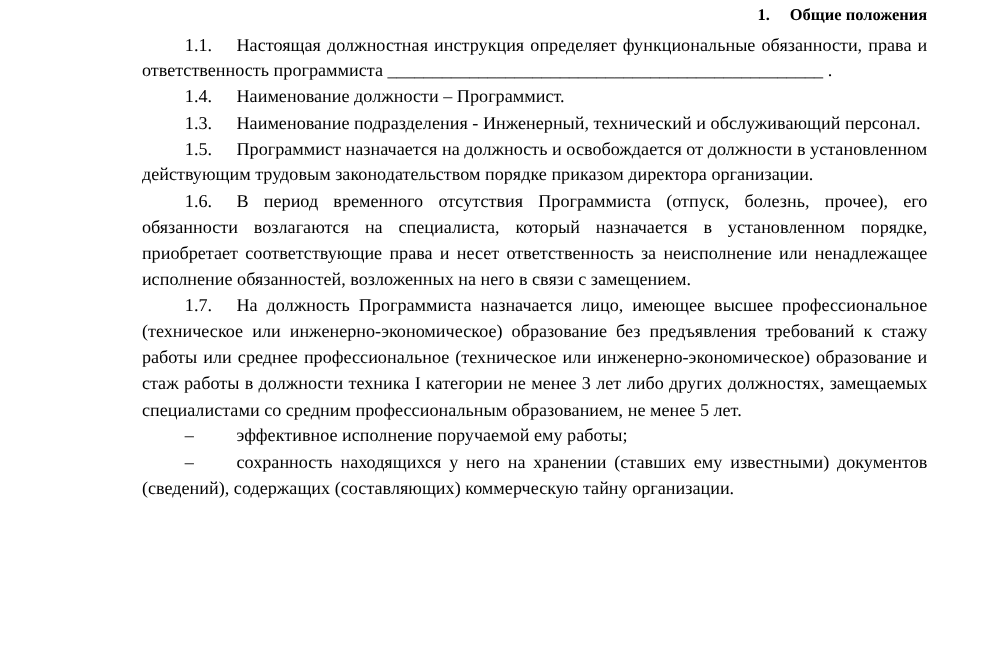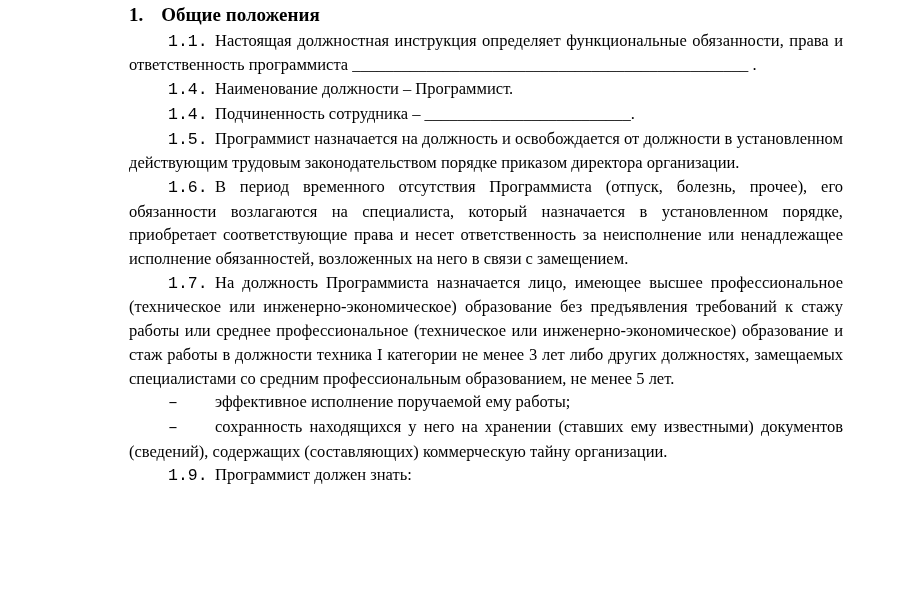--- a/index.html
+++ b/index.html
@@ -15,64 +15,63 @@
     color: #000000;
   }
   .page {
     box-sizing: border-box;
     width: 900px;
     height: 600px;
     padding: 3px 57px 0 129px;
     background: #ffffff;
   }
   .doc-title {
-    text-align: left;
+    text-align: right;
     font-weight: bold;
-    font-size: 19px;
+    font-size: 15px;
     line-height: 23.7px;
     margin: 0 0 2px 0;
   }
   .doc-title .title-num {
     margin-right: 18px;
   }
   p.para {
     margin: 0;
     text-align: justify;
     text-indent: 39px;
     font-size: 16.5px;
     line-height: 23.7px;
   }
   .marker {
     display: inline-block;
     width: 47px;
     text-indent: 0;
-    font-family: Liberation Mono, monospace;
   }
 </style>
 </head>
 <body>
 
 <div class="page">
 
   <h1 class="doc-title">
     <span class="title-num">1.</span><span>Общие положения</span>
   </h1>
 
   <p class="para">
     <span class="marker">1.1.</span><span>Настоящая должностная инструкция определяет функциональные обязанности, права и ответственность программиста ________________________________________________ .</span>
   </p>
 
   <p class="para">
     <span class="marker">1.4.</span><span>Наименование должности – Программист.</span>
   </p>
 
+  <p class="para">
+    <span class="marker">1.3.</span><span>Наименование подразделения - Инженерный, технический и обслуживающий персонал.</span>
+  </p>
 
-  <p class="para">
-    <span class="marker">1.4.</span><span>Подчиненность сотрудника – _________________________.</span>
-  </p>
 
   <p class="para">
     <span class="marker">1.5.</span><span>Программист назначается на должность и освобождается от должности в установленном действующим трудовым законодательством порядке приказом директора организации.</span>
   </p>
 
   <p class="para">
     <span class="marker">1.6.</span><span>В период временного отсутствия Программиста (отпуск, болезнь, прочее), его обязанности возлагаются на специалиста, который назначается в установленном порядке, приобретает соответствующие права и несет ответственность за неисполнение или ненадлежащее исполнение обязанностей, возложенных на него в связи с замещением.</span>
   </p>
 
   <p class="para">
@@ -82,18 +81,15 @@
 
   <p class="para">
     <span class="marker">–</span><span>эффективное исполнение поручаемой ему работы;</span>
   </p>
 
 
   <p class="para">
     <span class="marker">–</span><span>сохранность находящихся у него на хранении (ставших ему известными) документов (сведений), содержащих (составляющих) коммерческую тайну организации.</span>
   </p>
 
-  <p class="para">
-    <span class="marker">1.9.</span><span>Программист должен знать:</span>
-  </p>
 
 
 </div>
 
 </body></html>

